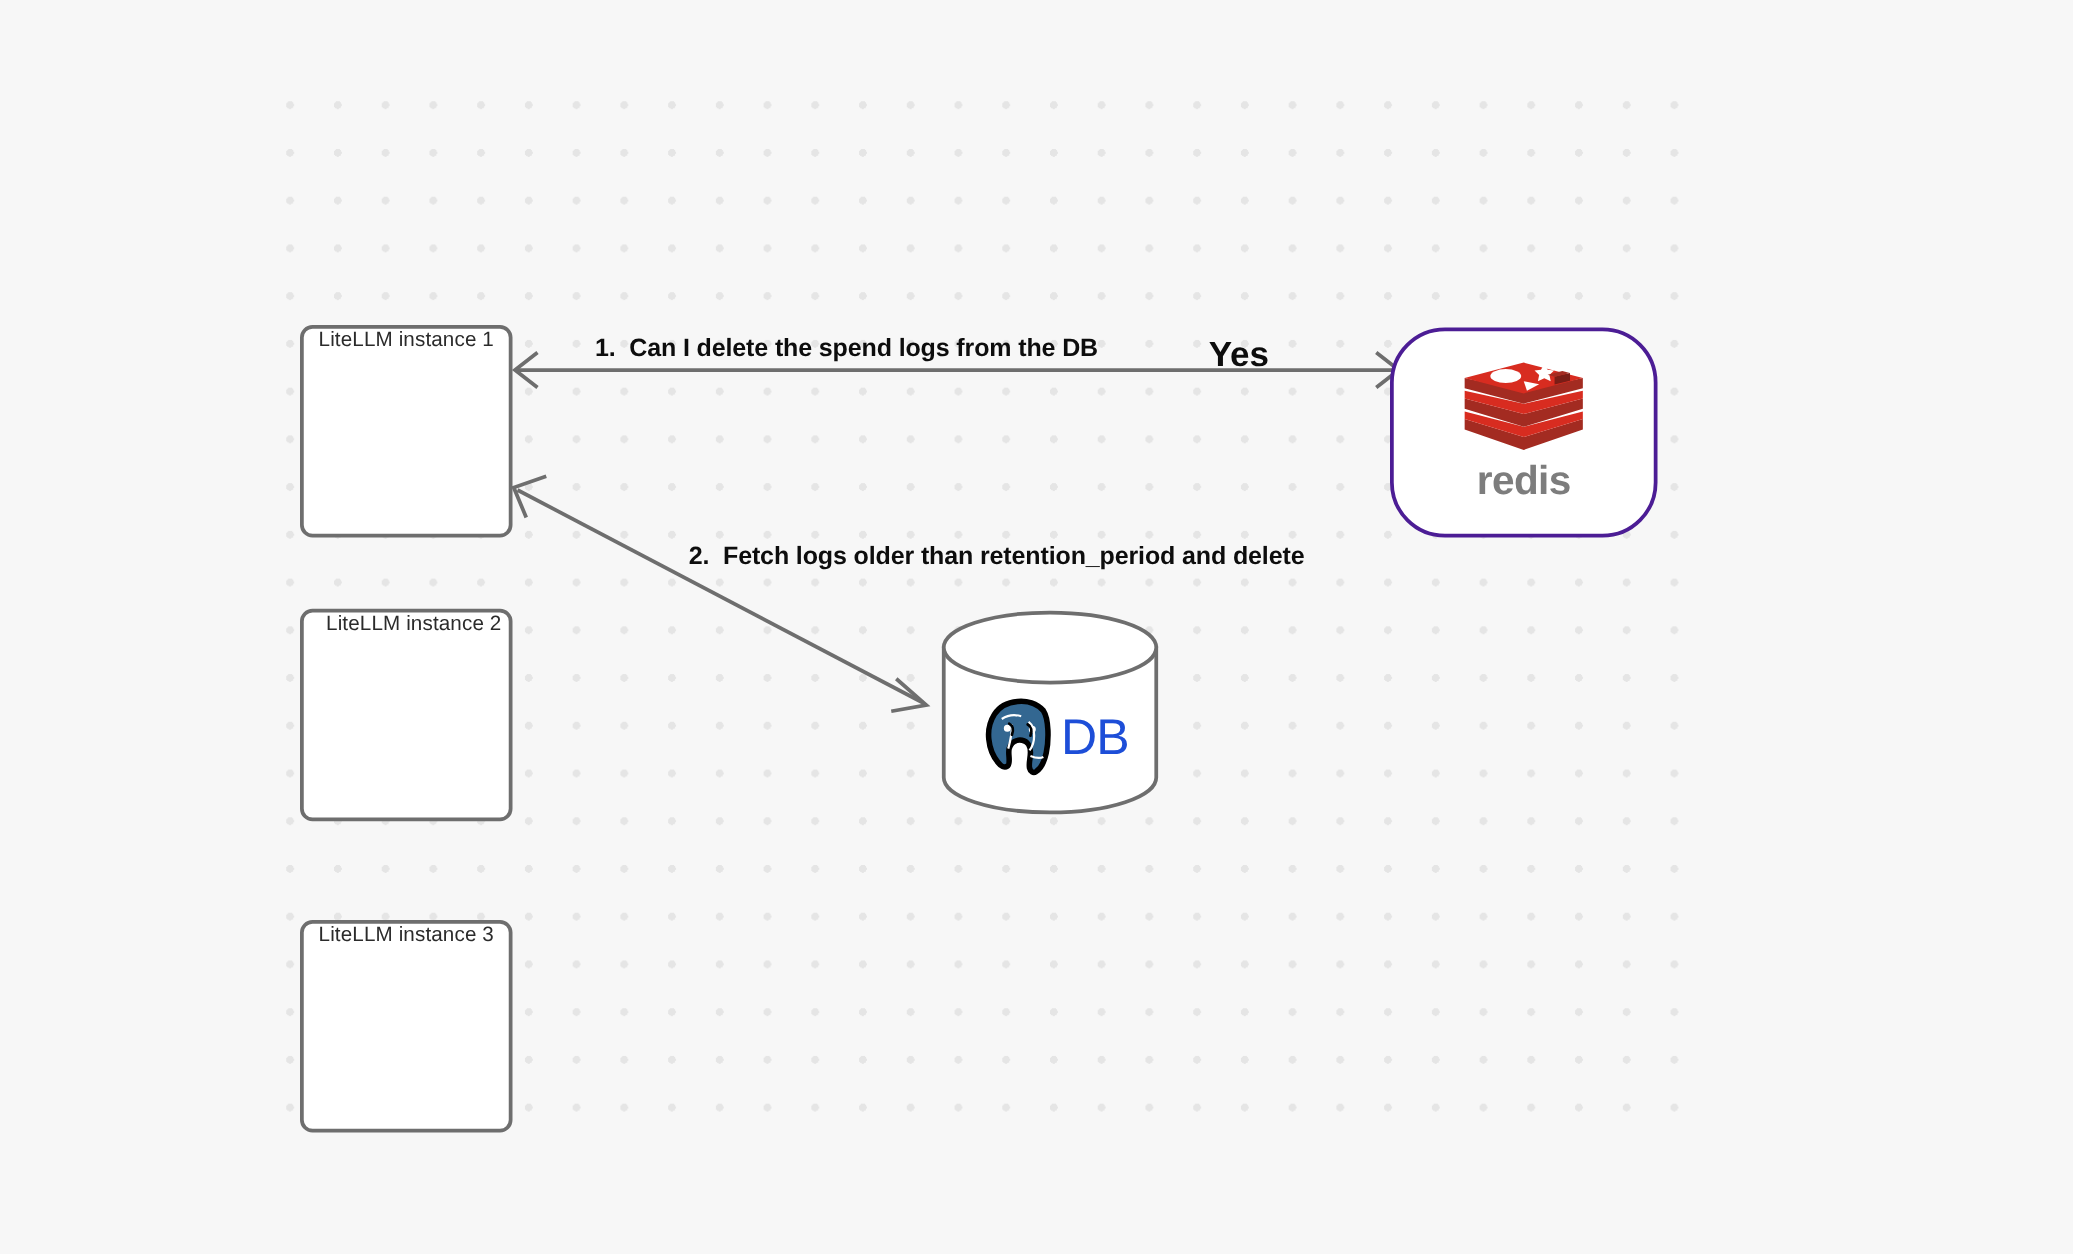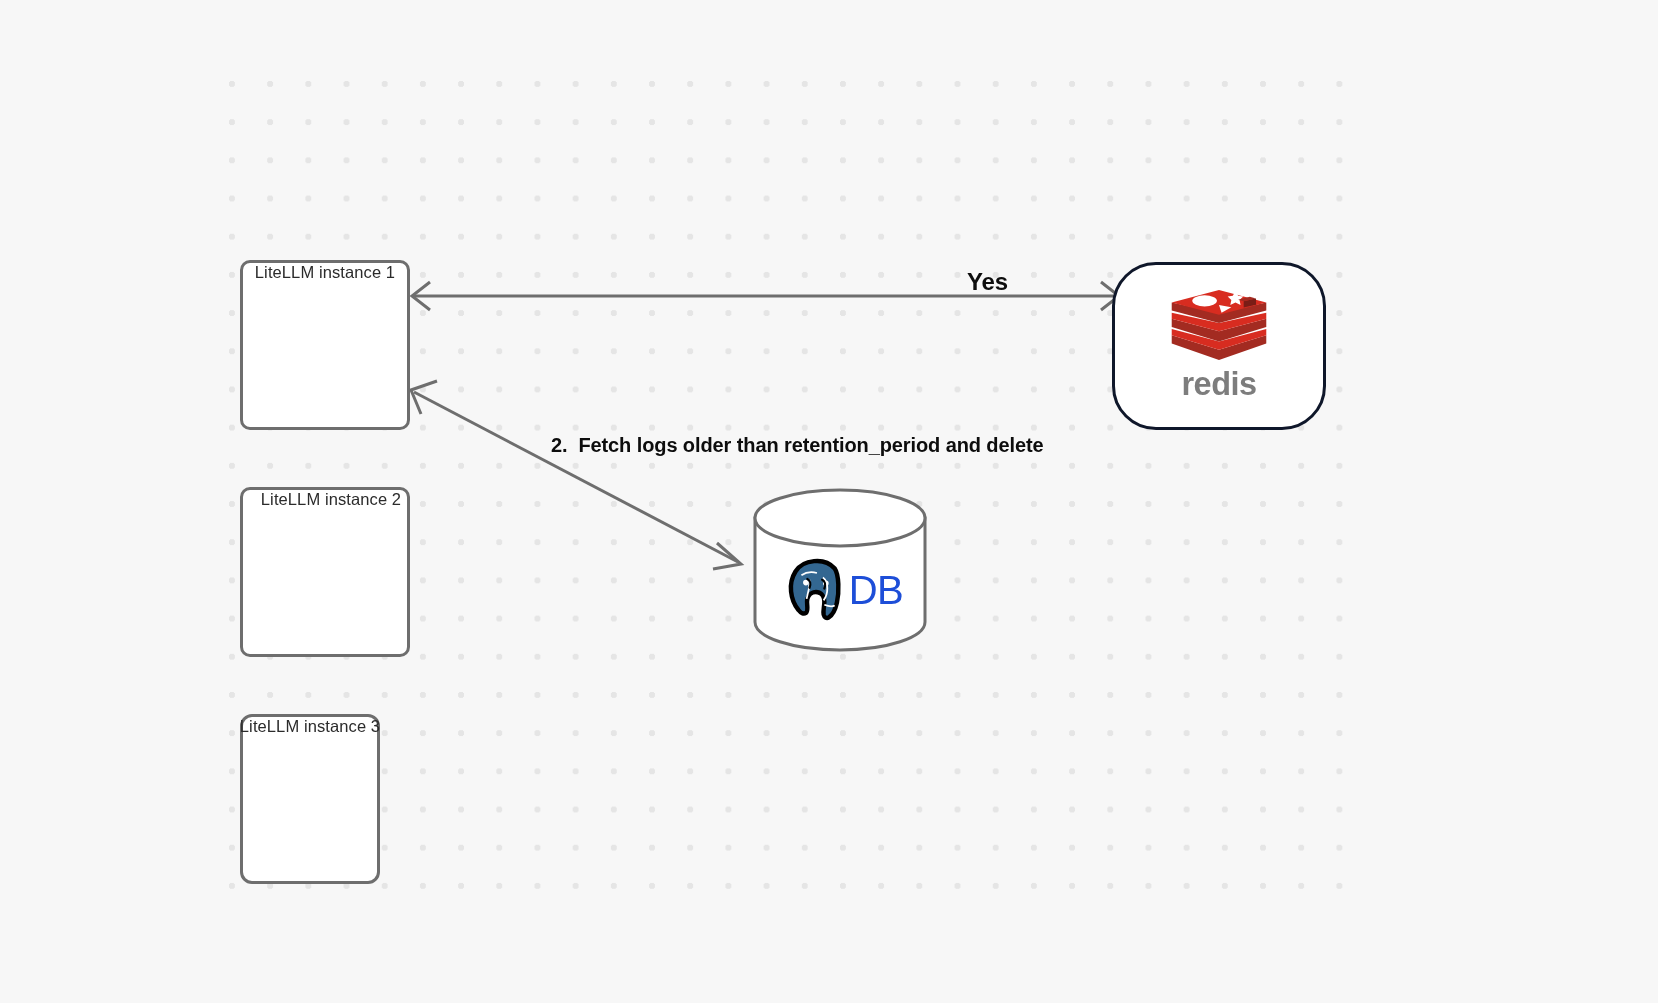--- a/index.html
+++ b/index.html
@@ -57,31 +57,31 @@
   }
   .node-box .node-label {
     font-size: 16.5px;
     color: #2b2b2b;
     letter-spacing: 0.1px;
     white-space: nowrap;
   }
 
   #node-litellm-1 { left: 240px; top: 260px; width: 170px; height: 170px; }
   #node-litellm-2 { left: 240px; top: 487px; width: 170px; height: 170px; padding-left: 12px; }
-  #node-litellm-3 { left: 240px; top: 714px; width: 140px; height: 170px; border-radius: 12px; }
+  #node-litellm-3 { left: 240px; top: 736px; width: 170px; height: 170px; }
 
   
   #node-redis {
     position: absolute;
     left: 1112px;
     top: 262px;
     width: 214px;
     height: 168px;
     background: #ffffff;
-    border: 3px solid #0f172a;
+    border: 3px solid #4c1d95;
     border-radius: 44px;
     box-sizing: border-box;
     display: flex;
     flex-direction: column;
     align-items: center;
     justify-content: center;
     gap: 2px;
   }
   #node-redis .redis-mark { width: 104px; height: 74px; display:block; }
   #node-redis .redis-word { width: 116px; height: 40px; display:block; }
@@ -117,21 +117,21 @@
 
   
   .edge-label {
     position: absolute;
     font-weight: bold;
     color: #0d0d0d;
     white-space: pre;
     letter-spacing: -0.1px;
   }
   #label-step1 { left: 476px; top: 268px; font-size: 20px; }
-  #label-yes   { left: 967px; top: 268px; font-size: 24px; }
+  #label-yes   { left: 967px; top: 268px; font-size: 28px; }
   #label-step2 { left: 551px; top: 434px; font-size: 20px; }
 </style>
 </head>
 <body>
 
 <div id="canvas">
 
   <div id="dot-grid"></div>
 
   <svg id="edges" viewBox="0 0 1658 1003" xmlns="http://www.w3.org/2000/svg">
@@ -147,20 +147,21 @@
       DB  (diagonal) --&gt;
     <g>
       <line x1="414" y1="392" x2="738" y2="562" stroke="#6e6e6e" stroke-width="3"></line>
 
       <path d="M 437 381 L 411 390 L 421 414" fill="none" stroke="#6e6e6e" stroke-width="3" stroke-linecap="butt" stroke-linejoin="miter"></path>
 
       <path d="M 717 543 L 741 564 L 713 569" fill="none" stroke="#6e6e6e" stroke-width="3" stroke-linecap="butt" stroke-linejoin="miter"></path>
     </g>
   </svg>
 
+  <div class="edge-label" id="label-step1">1.  Can I delete the spend logs from the DB</div>
 
   <div class="edge-label" id="label-yes">Yes</div>
 
   <div class="edge-label" id="label-step2">2.  Fetch logs older than retention_period and delete</div>
 
   <div class="node-box" id="node-litellm-1">
     <span class="node-label">LiteLLM instance 1</span>
   </div>
 
   <div class="node-box" id="node-litellm-2">

